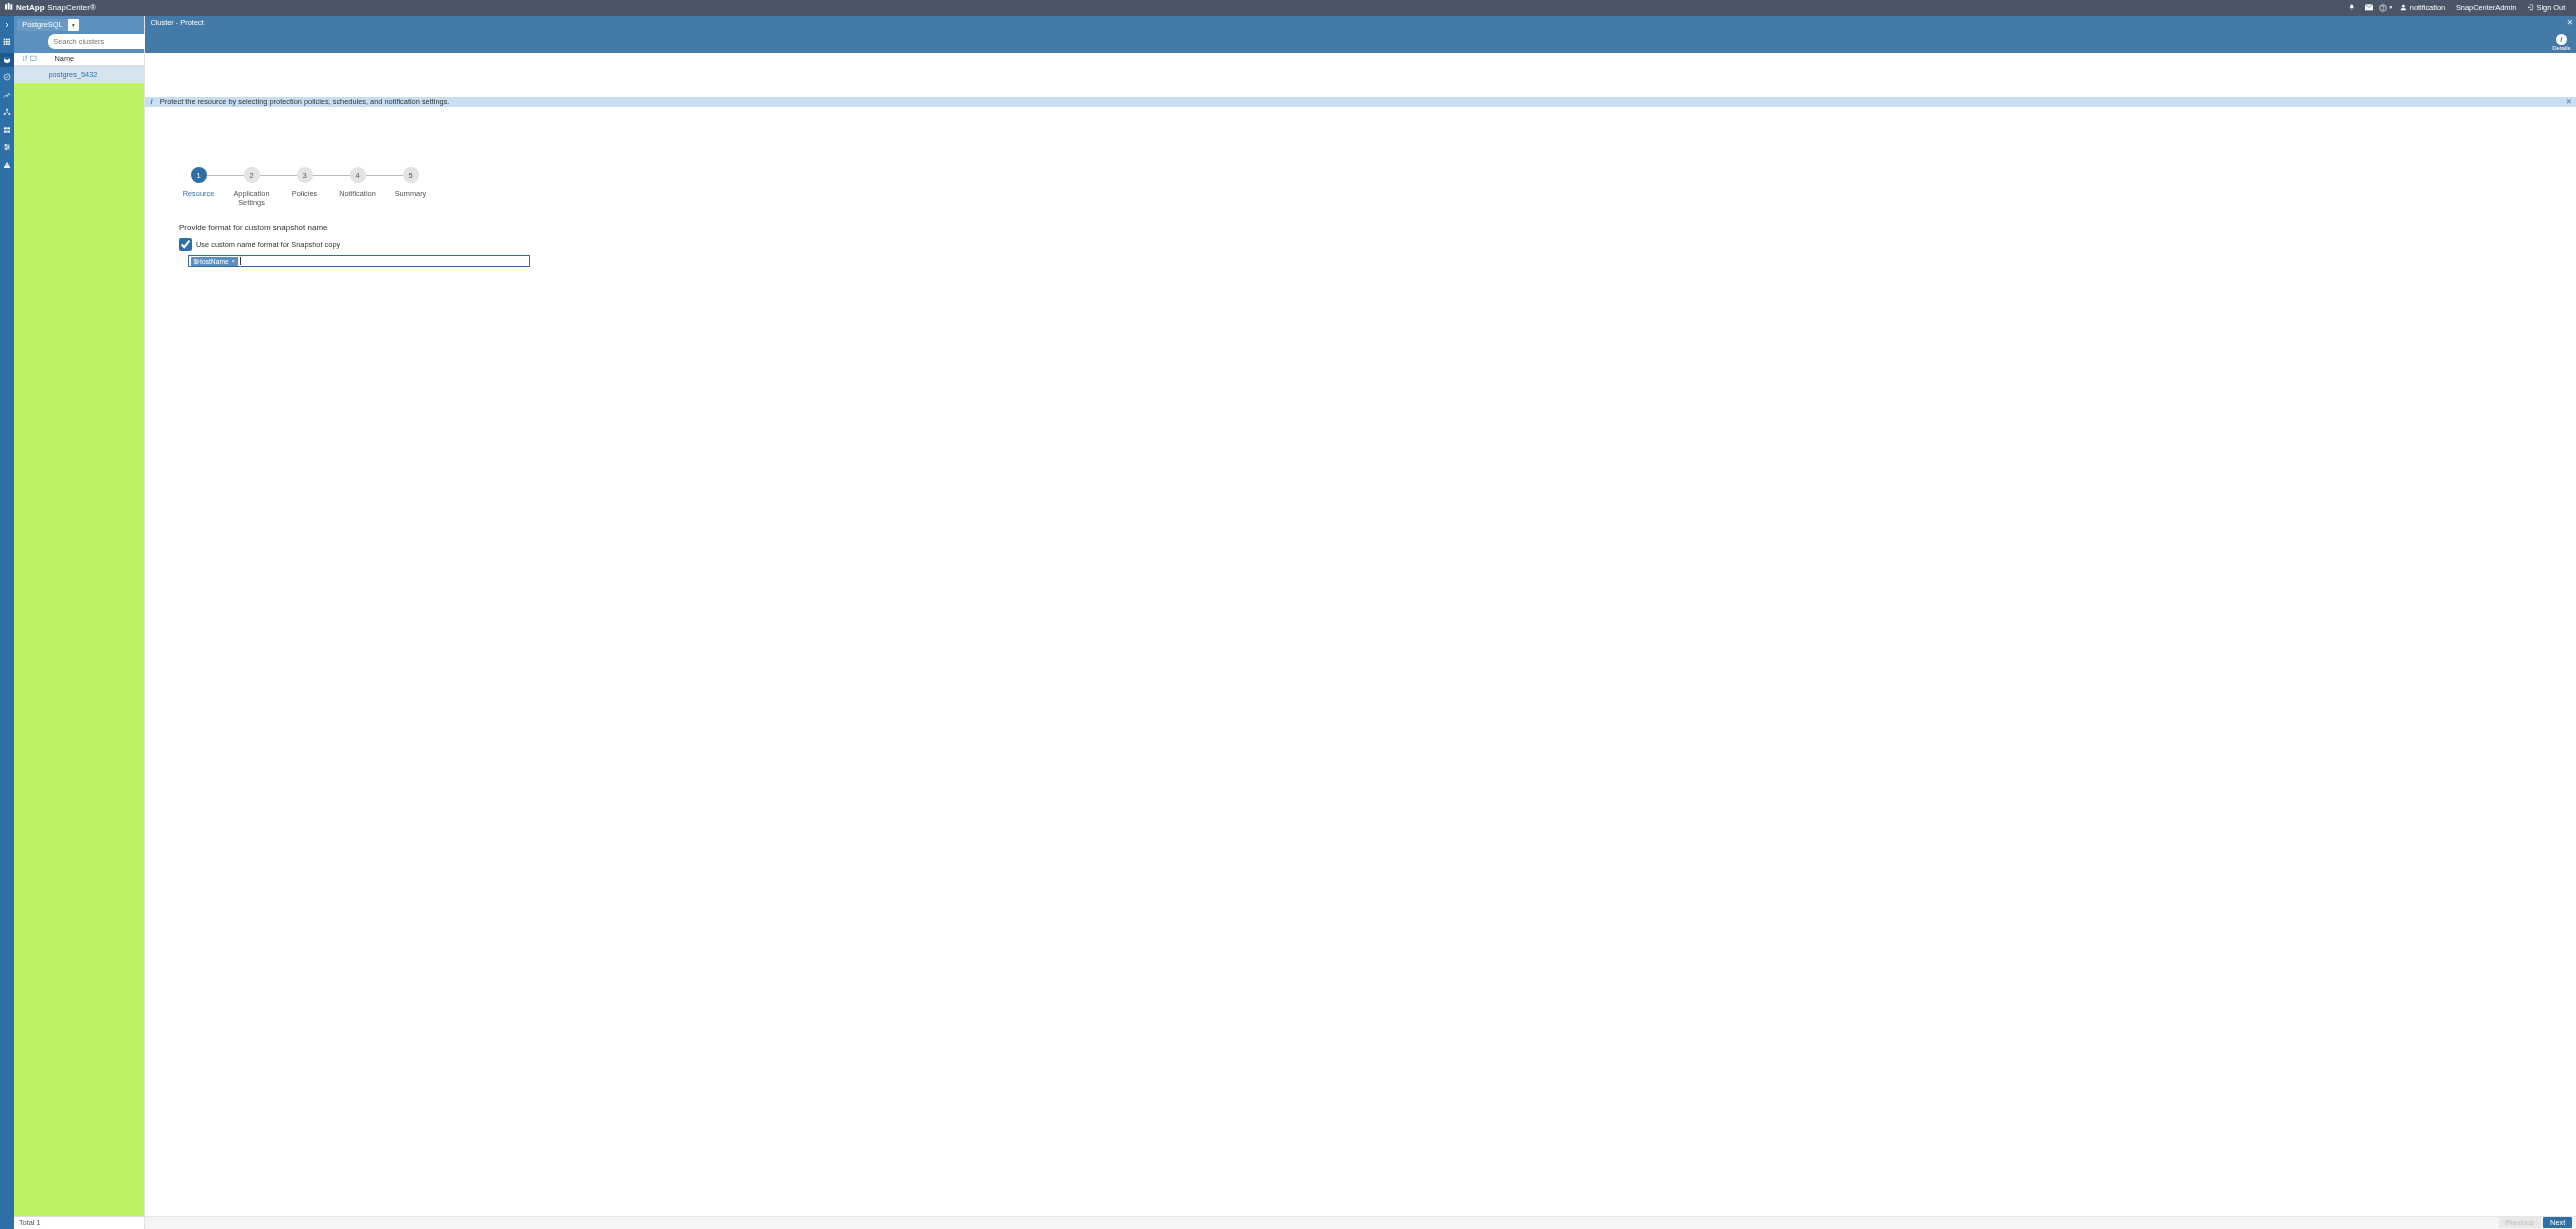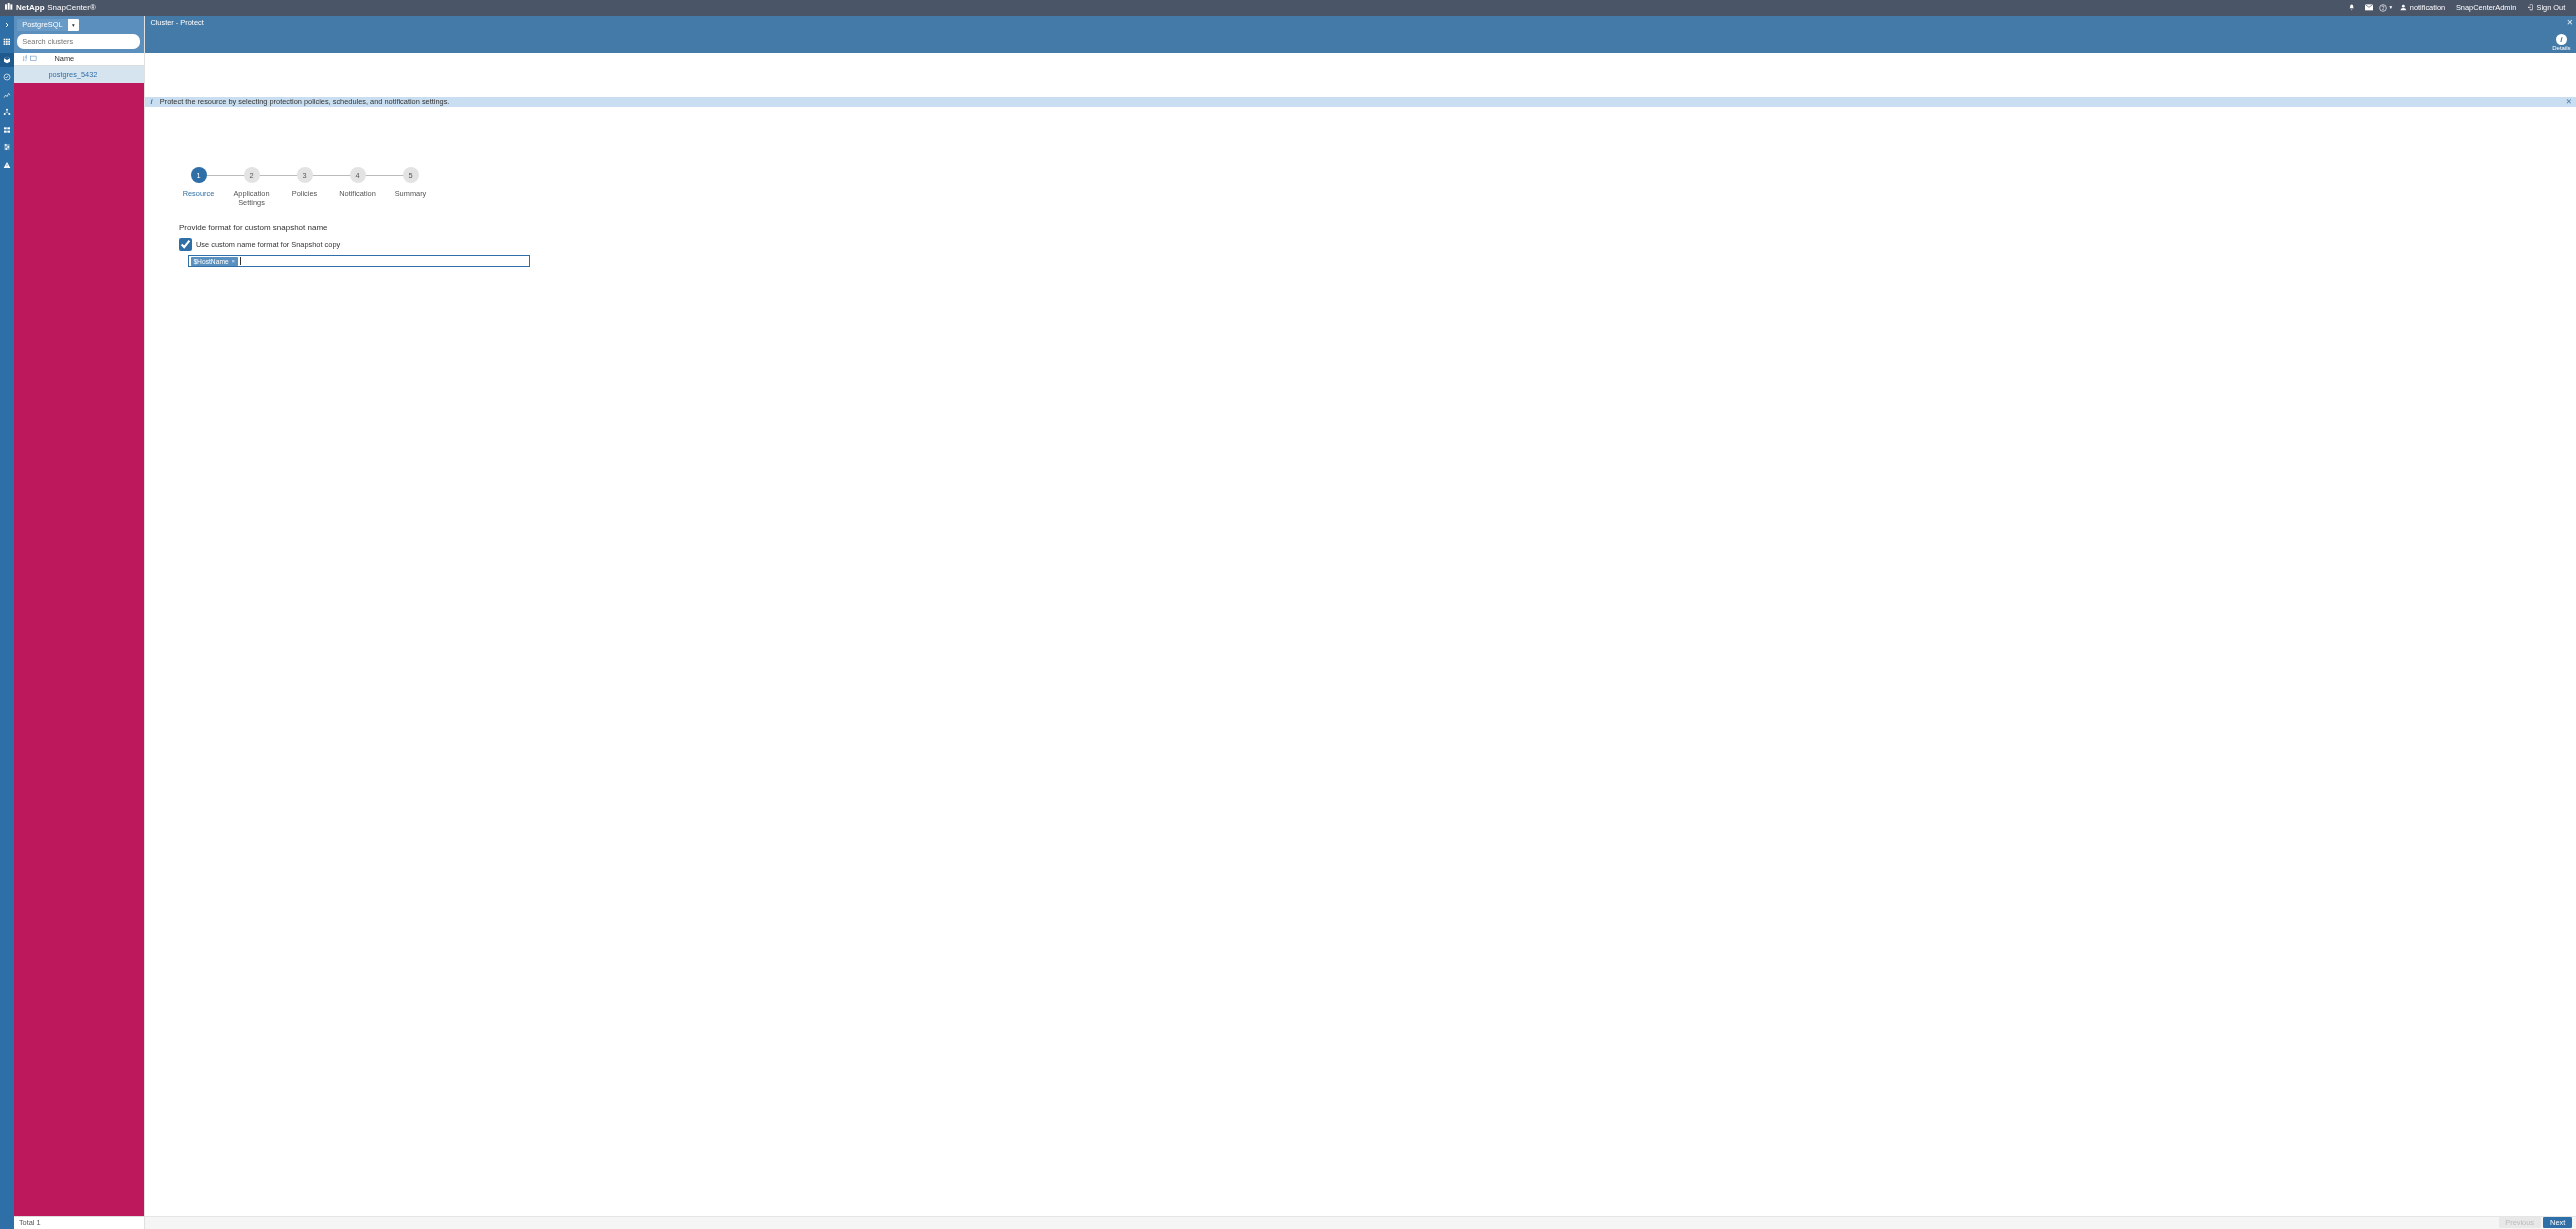--- a/index.html
+++ b/index.html
@@ -18,25 +18,25 @@
 .rail .rail-item { width: 13.5px; height: 13.5px; display: flex; align-items: center; justify-content: center; color: #fff; cursor: pointer; }
 .rail .rail-item.active { background: #1f5a8f; }
 .rail .rail-item svg { width: 8px; height: 8px; }
 
 
 .sidepanel { position: absolute; left: 13.5px; top: 15.5px; bottom: 0; width: 131px; background: #f1f1f1; border-right: 0.7px solid #e0e0e0; display: flex; flex-direction: column; }
 .sidepanel .panel-top { background: #5b8fbd; height: 37px; padding: 3.4px; display: flex; flex-direction: column; gap: 3.4px; }
 .sidepanel .db-select { display: flex; gap: 0; }
 .sidepanel .db-select .label { background: #6a9bc7; color: #fff; font-size: 7.4px; padding: 1.3px 5.4px; border-radius: 1.3px 0 0 1.3px; display: flex; align-items: center; height: 12px; }
 .sidepanel .db-select .dd { background: #fff; width: 10.8px; height: 12px; border-radius: 0 1.3px 1.3px 0; display: flex; align-items: center; justify-content: center; font-size: 5.4px; color: #333; }
-.sidepanel .search { border-radius: 6.7px; background: #fff; height: 24px; padding: 0 5.4px; font-size: 7.4px; border: none; outline: none; width: 100%; }
+.sidepanel .search { border-radius: 6.7px; background: #fff; height: 24px; padding: 0 5.4px; font-size: 7.4px; border: none; outline: none; width: 100%; margin-left: 31px; }
 .sidepanel .list-header { display: flex; align-items: center; height: 13.5px; background: #fff; border-bottom: 0.7px solid #ddd; font-size: 7.4px; padding-left: 6px; }
 .sidepanel .list-header .sort { width: 20px; display: flex; align-items: center; justify-content: center; color: #5a8fbf; gap: 1.3px; }
 .sidepanel .list-header .col { padding-left: 15px; color: #333; }
-.sidepanel .list { flex: 1; background: #be185d; }
+.sidepanel .list { flex: 1; background: #bef264; }
 .sidepanel .list .row { padding: 4px 5.4px 4px 35px; font-size: 7.4px; color: #2f6fa7; background: #d6e4ef; cursor: pointer; }
 .sidepanel .footer { height: 13.5px; border-top: 0.7px solid #ddd; display: flex; align-items: center; padding: 0 5.4px; font-size: 7.4px; color: #555; background: #fff; }
 
 
 .main { position: absolute; left: 145px; right: 0; top: 15.5px; bottom: 0; display: flex; flex-direction: column; gap: 44px; }
 .main .title-strip { background: #447aa7; height: 37px; position: relative; color: #fff; display: flex; }
 .main .title-strip .crumb { position: absolute; left: 5.4px; top: 2.7px; font-size: 7.4px; }
 .main .title-strip .close-x { position: absolute; right: 2.7px; top: 2.7px; font-size: 8px; cursor: pointer; color: #e4eaf0; }
 .main .title-strip .details-btn { position: absolute; right: 5.4px; bottom: 1.3px; display: flex; flex-direction: column; align-items: center; gap: 0; color: #fff; cursor: pointer; }
 .main .title-strip .details-btn .circ { width: 10.8px; height: 10.8px; border-radius: 50%; background: #fff; color: #447aa7; display: flex; align-items: center; justify-content: center; font-weight: 700; font-size: 8px; font-style: italic; }

